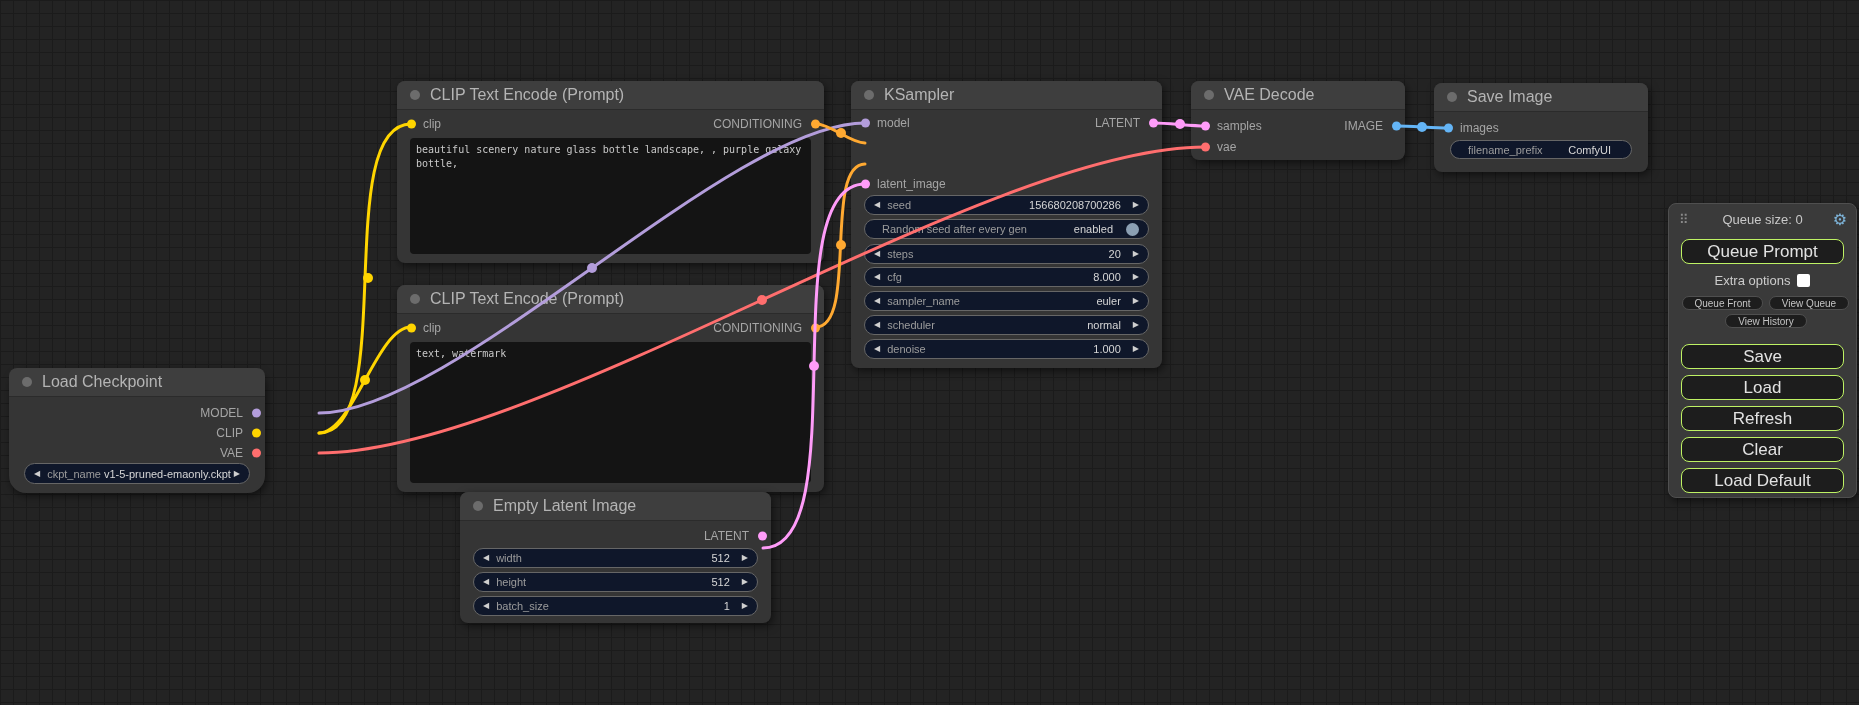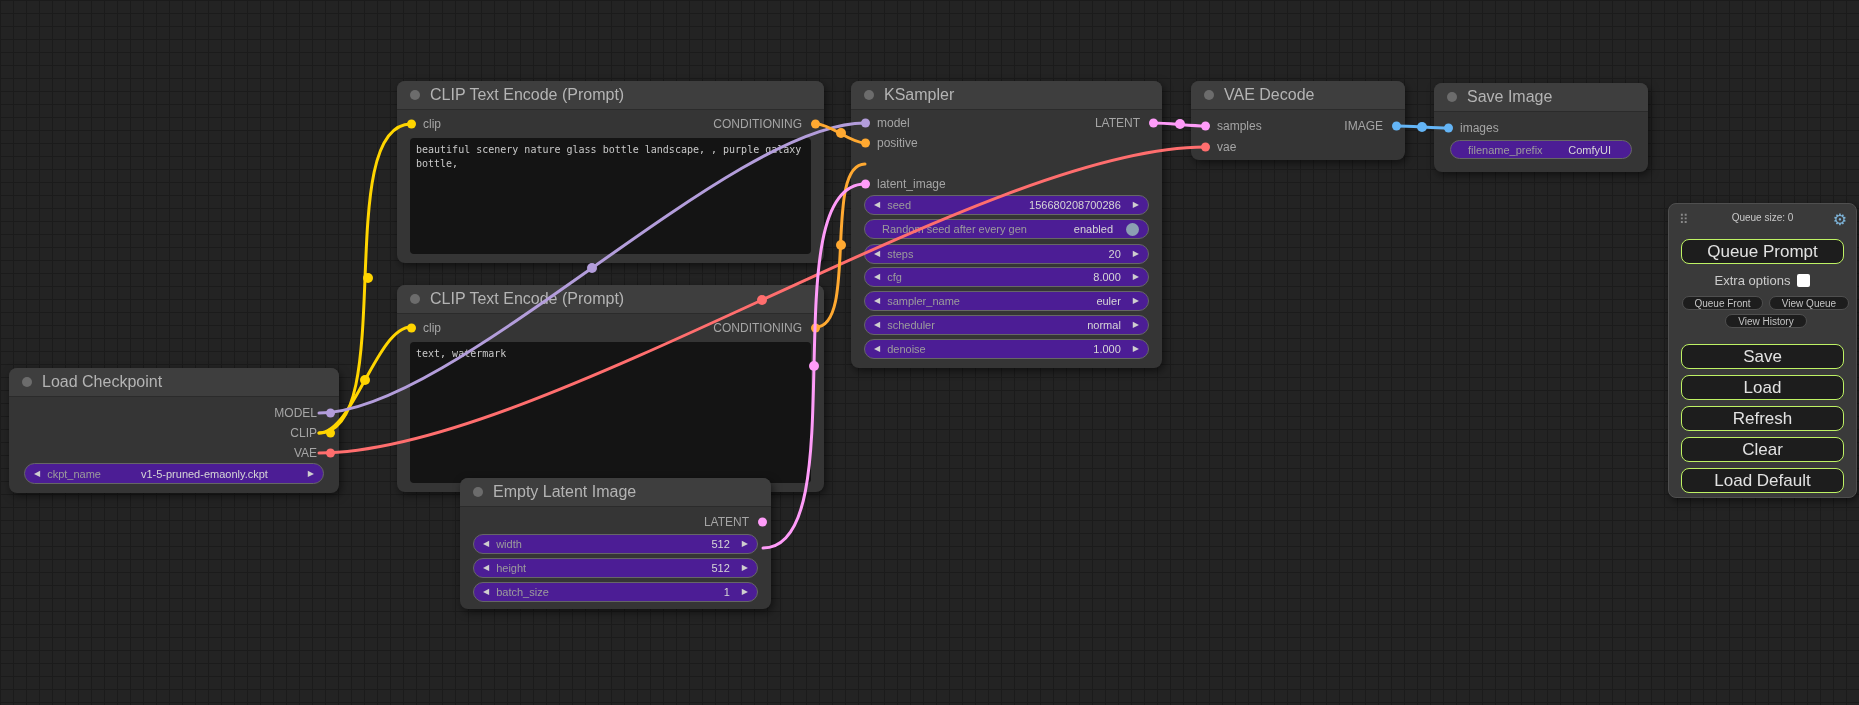--- a/index.html
+++ b/index.html
@@ -16,53 +16,53 @@
   .ttext{color:#b4b4b4;font-size:16px;margin-left:10px;white-space:nowrap;}
   .prow{position:absolute;height:20px;left:0;right:0;}
   .pdot{width:9px;height:9px;border-radius:50%;position:absolute;top:50%;transform:translateY(-50%);}
   .pdot.in{left:10px;}
   .pdot.out{right:4px;}
   .plabel-in{position:absolute;left:26px;top:50%;transform:translateY(-50%);color:#a5a5a5;font-size:12px;white-space:nowrap;}
   .plabel-out{position:absolute;right:22px;top:50%;transform:translateY(-50%);color:#a5a5a5;font-size:12px;white-space:nowrap;}
   .textarea{position:absolute;background:#141414;border-radius:4px;color:#c9c9c9;
     font-family:"DejaVu Sans Mono",monospace;font-size:10px;line-height:14px;padding:5px 6px;
     white-space:pre-wrap;word-break:break-word;overflow:hidden;box-sizing:border-box;}
-  .widget{position:absolute;height:20px;background:#4c1d95;border:1px solid #666;border-radius:11px;
+  .widget{position:absolute;height:20px;background:#0f172a;border:1px solid #666;border-radius:11px;
     display:flex;align-items:center;font-size:11px;color:#9c9c9c;box-sizing:border-box;padding:0 9px;}
   .warrow{font-size:8px;color:#cfcfcf;font-family:"DejaVu Sans",sans-serif;flex:none;line-height:1;}
   .wlabel{margin-left:7px;white-space:nowrap;}
   .wlabel.noarrow{margin-left:8px;}
   .wvalue{margin-left:auto;color:#d6d6d6;margin-right:12px;white-space:nowrap;}
   .wvalue.center{margin:0 auto;}
   .wvalue.endflush{margin-right:11px;}
   .toggle{width:13px;height:13px;border-radius:50%;flex:none;margin-left:2px;}
   
   #links{position:absolute;left:0;top:0;z-index:50;pointer-events:none;}
   
   .qpanel{position:absolute;left:1668px;top:203px;width:189px;height:295px;background:#3a3a3a;
     border:1px solid #4f4f4f;border-radius:8px;z-index:100;box-shadow:2px 3px 9px rgba(0,0,0,.55);box-sizing:border-box;}
   .qhead{position:absolute;left:0;right:0;top:6px;height:20px;}
   .qhandle{position:absolute;left:10px;top:2px;color:#8a8a8a;font-size:13px;letter-spacing:1px;}
-  .qsize{position:absolute;left:0;right:0;top:2px;text-align:center;color:#c8c8c8;font-size:10px;}
+  .qsize{position:absolute;left:0;right:0;top:2px;text-align:center;color:#c8c8c8;font-size:13px;}
   .qgear{position:absolute;right:9px;top:0;font-size:16px;line-height:20px;}
   .qbtn{position:absolute;left:12px;right:12px;background:#1d1d1d;border:1px solid #bef264;border-radius:8px;
     color:#e2e2e2;display:flex;align-items:center;justify-content:center;box-sizing:border-box;}
   .qbtn.big{height:25px;font-size:17px;}
   .qpill{position:absolute;height:14px;background:#1d1d1d;border:1px solid #4f4f4f;border-radius:8px;
     color:#c4c4c4;font-size:10px;display:flex;align-items:center;justify-content:center;box-sizing:border-box;}
   .qextra{position:absolute;left:0;right:0;top:68px;height:16px;display:flex;align-items:center;justify-content:center;
     color:#cccccc;font-size:13px;}
   .qcheck{width:13px;height:13px;background:#ffffff;border-radius:2px;margin-left:7px;flex:none;}
 </style>
 </head>
 <body>
 
 <div id="canvas">
 
-  <div class="node" style="left:9px;top:368px;width:330px;height:125px;">
+  <div class="node" style="left:9px;top:368px;width:256px;height:125px;border-radius:17px;">
     <div class="ntitle">
       <span class="tdot"></span>
       <span class="ttext">Load Checkpoint</span>
     </div>
     <div class="prow" style="top:35px">
       <span class="plabel-out">MODEL</span>
       <span class="pdot out" style="background: rgb(179, 157, 219);"></span>
     </div>
     <div class="prow" style="top:55px">
       <span class="plabel-out">CLIP</span>
@@ -112,24 +112,20 @@
     <div class="ntitle">
       <span class="tdot"></span>
       <span class="ttext">KSampler</span>
     </div>
     <div class="prow" style="top:32px">
       <span class="pdot in" style="background: rgb(179, 157, 219);"></span>
       <span class="plabel-in">model</span>
       <span class="plabel-out">LATENT</span>
       <span class="pdot out" style="background: rgb(255, 156, 249);"></span>
     </div>
-    <div class="prow" style="top:52px">
-      <span class="pdot in" style="background: rgb(255, 169, 49);"></span>
-      <span class="plabel-in">positive</span>
-    </div>
     <div class="prow" style="top:93px">
       <span class="pdot in" style="background: rgb(255, 156, 249);"></span>
       <span class="plabel-in">latent_image</span>
     </div>
     <div class="widget" style="top:114px;left:13px;width:285px;">
       <span class="warrow">◀</span>
       <span class="wlabel">seed</span>
       <span class="wvalue">156680208700286</span>
       <span class="warrow">▶</span>
     </div>
@@ -195,21 +191,21 @@
     <div class="prow" style="top:35px">
       <span class="pdot in" style="background: rgb(100, 181, 246);"></span>
       <span class="plabel-in">images</span>
     </div>
     <div class="widget" style="top:57px;left:16px;right:16px;height:19px;">
       <span class="wlabel noarrow">filename_prefix</span>
       <span class="wvalue endflush">ComfyUI</span>
     </div>
   </div>
 
-  <div class="node" style="left:460px;top:478px;width:311px;height:131px;">
+  <div class="node" style="left:460px;top:492px;width:311px;height:131px;">
     <div class="ntitle">
       <span class="tdot"></span>
       <span class="ttext">Empty Latent Image</span>
     </div>
     <div class="prow" style="top:34px">
       <span class="plabel-out">LATENT</span>
       <span class="pdot out" style="background: rgb(255, 156, 249);"></span>
     </div>
     <div class="widget" style="top:56px;left:13px;width:285px;">
       <span class="warrow">◀</span>

